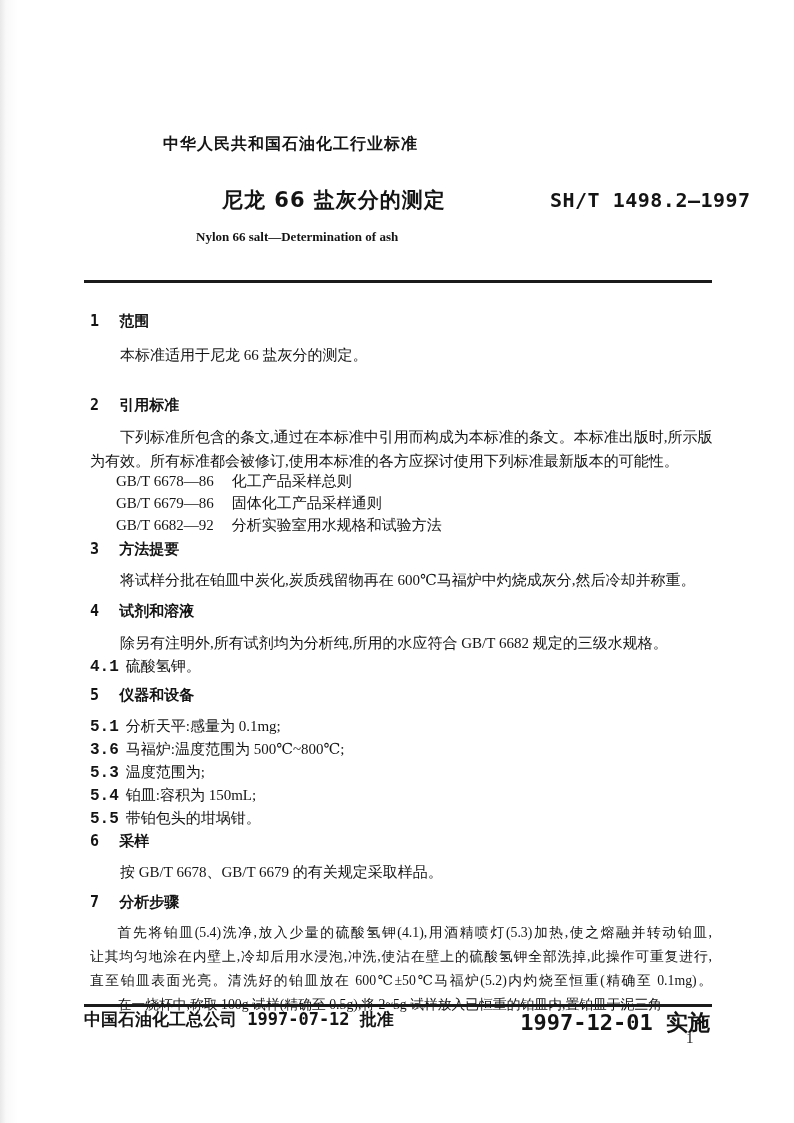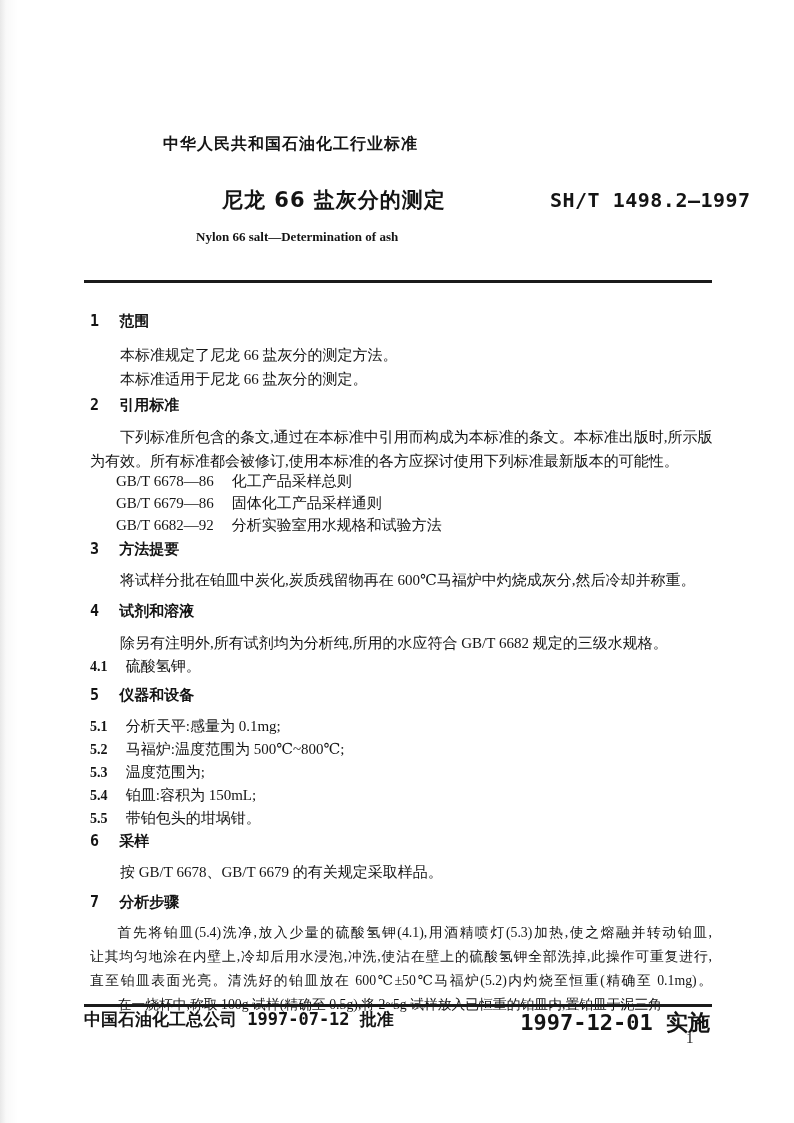--- a/index.html
+++ b/index.html
@@ -69,22 +69,22 @@
   .small .para { font-size:13.8px; line-height:24px; }
 
   .refs { left:116px; width:596px; }
   .ref-row { line-height:22px; font-size:15px; white-space:nowrap; }
   .ref-code { display:inline-block; min-width:112px; }
 
   .clauses { left:90px; width:622px; }
   .cl-row { line-height:22px; font-size:15px; white-space:nowrap; }
   .cl-num {
     display:inline-block; min-width:32px;
-    font-family:Liberation Serif, serif;
-    font-weight:bold; font-size:14px;
+    font-family:Liberation Mono, monospace;
+    font-weight:bold; font-size:16px;
   }
 
   
   .footer-rule { left:84px; top:1004px; width:628px; height:2.5px; background:#1b1b1b; }
   .footer-left {
     left:84px; top:1008px;
     font-family:"DejaVu Sans Mono","DejaVu Sans",sans-serif;
     font-weight:bold; font-size:17px; white-space:nowrap;
   }
   .footer-right {
@@ -107,21 +107,20 @@
   <div class="abs title-cn">尼龙 66 盐灰分的测定</div>
   <div class="abs std-no">SH/T 1498.2—1997</div>
   <div class="abs title-en">Nylon 66 salt—Determination of ash</div>
   <div class="abs head-rule"></div>
 
   <div class="abs sec-head" style="top:312px">
     <span class="num">1</span>
     <span class="ttl">范围</span>
   </div>
   <div class="abs block" style="top:343px">
-    <p class="para indent">本标准规定了尼龙 66 盐灰分的测定方法。</p>
     <p class="para indent">本标准适用于尼龙 66 盐灰分的测定。</p>
   </div>
 
   <div class="abs sec-head" style="top:396px">
     <span class="num">2</span>
     <span class="ttl">引用标准</span>
   </div>
   <div class="abs block" style="top:425px">
     <p class="para indent jline">下列标准所包含的条文,通过在本标准中引用而构成为本标准的条文。本标准出版时,所示版本均</p>
     <p class="para">为有效。所有标准都会被修订,使用本标准的各方应探讨使用下列标准最新版本的可能性。</p>
@@ -166,21 +165,21 @@
   <div class="abs sec-head" style="top:686px">
     <span class="num">5</span>
     <span class="ttl">仪器和设备</span>
   </div>
   <div class="abs clauses" style="top:715px">
     <div class="cl-row">
       <span class="cl-num">5.1</span>
       <span class="cl-text">分析天平:感量为 0.1mg;</span>
     </div>
     <div class="cl-row">
-      <span class="cl-num">5.2</span>
+      <span class="cl-num">3.6</span>
       <span class="cl-text">马福炉:温度范围为 500℃~800℃;</span>
     </div>
     <div class="cl-row">
       <span class="cl-num">5.3</span>
       <span class="cl-text">温度范围为;</span>
     </div>
     <div class="cl-row">
       <span class="cl-num">5.4</span>
       <span class="cl-text">铂皿:容积为 150mL;</span>
     </div>

